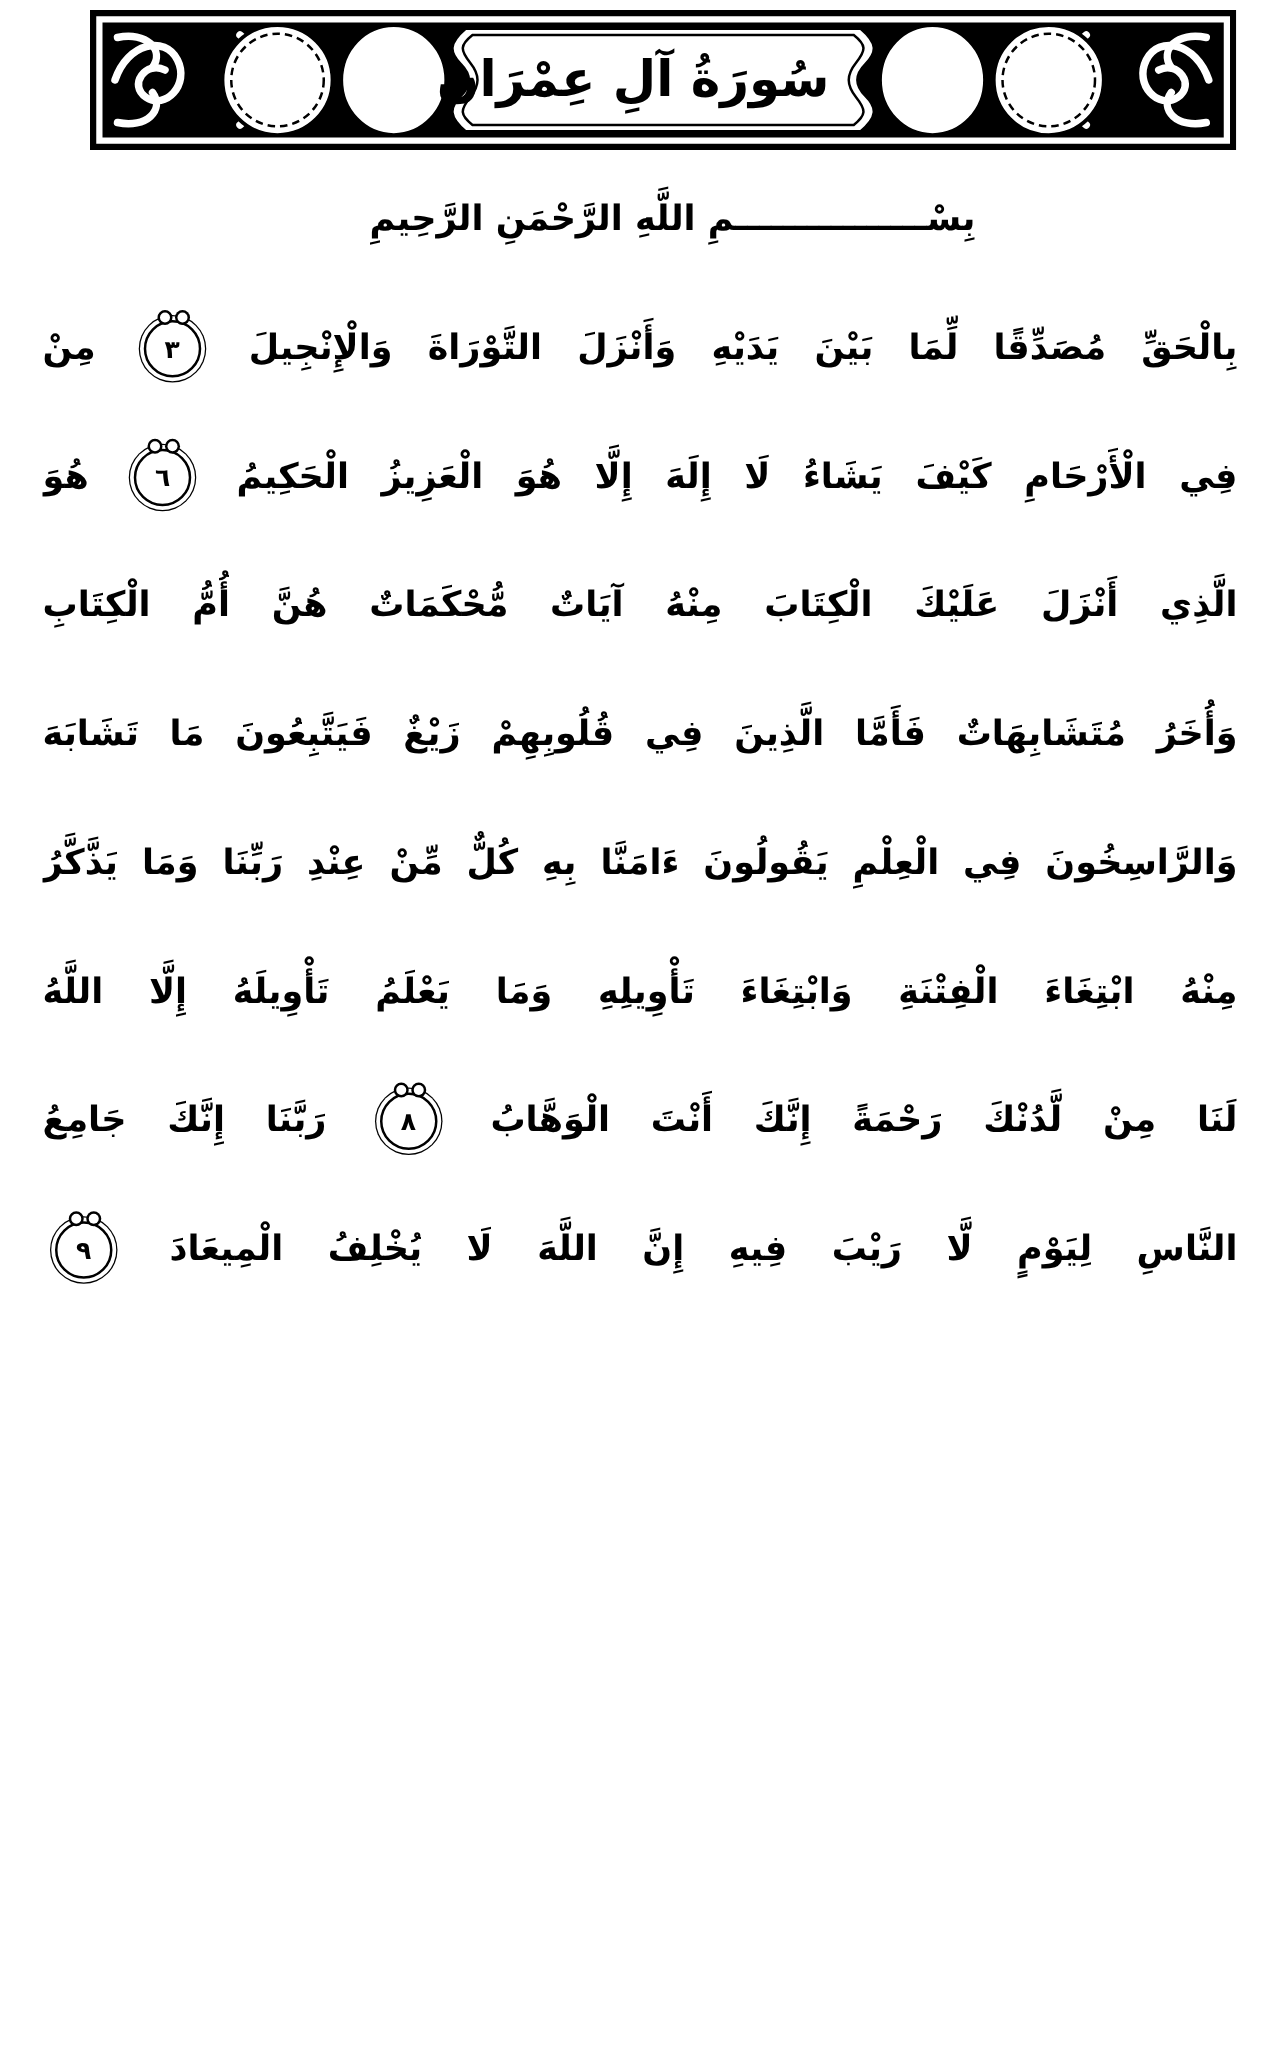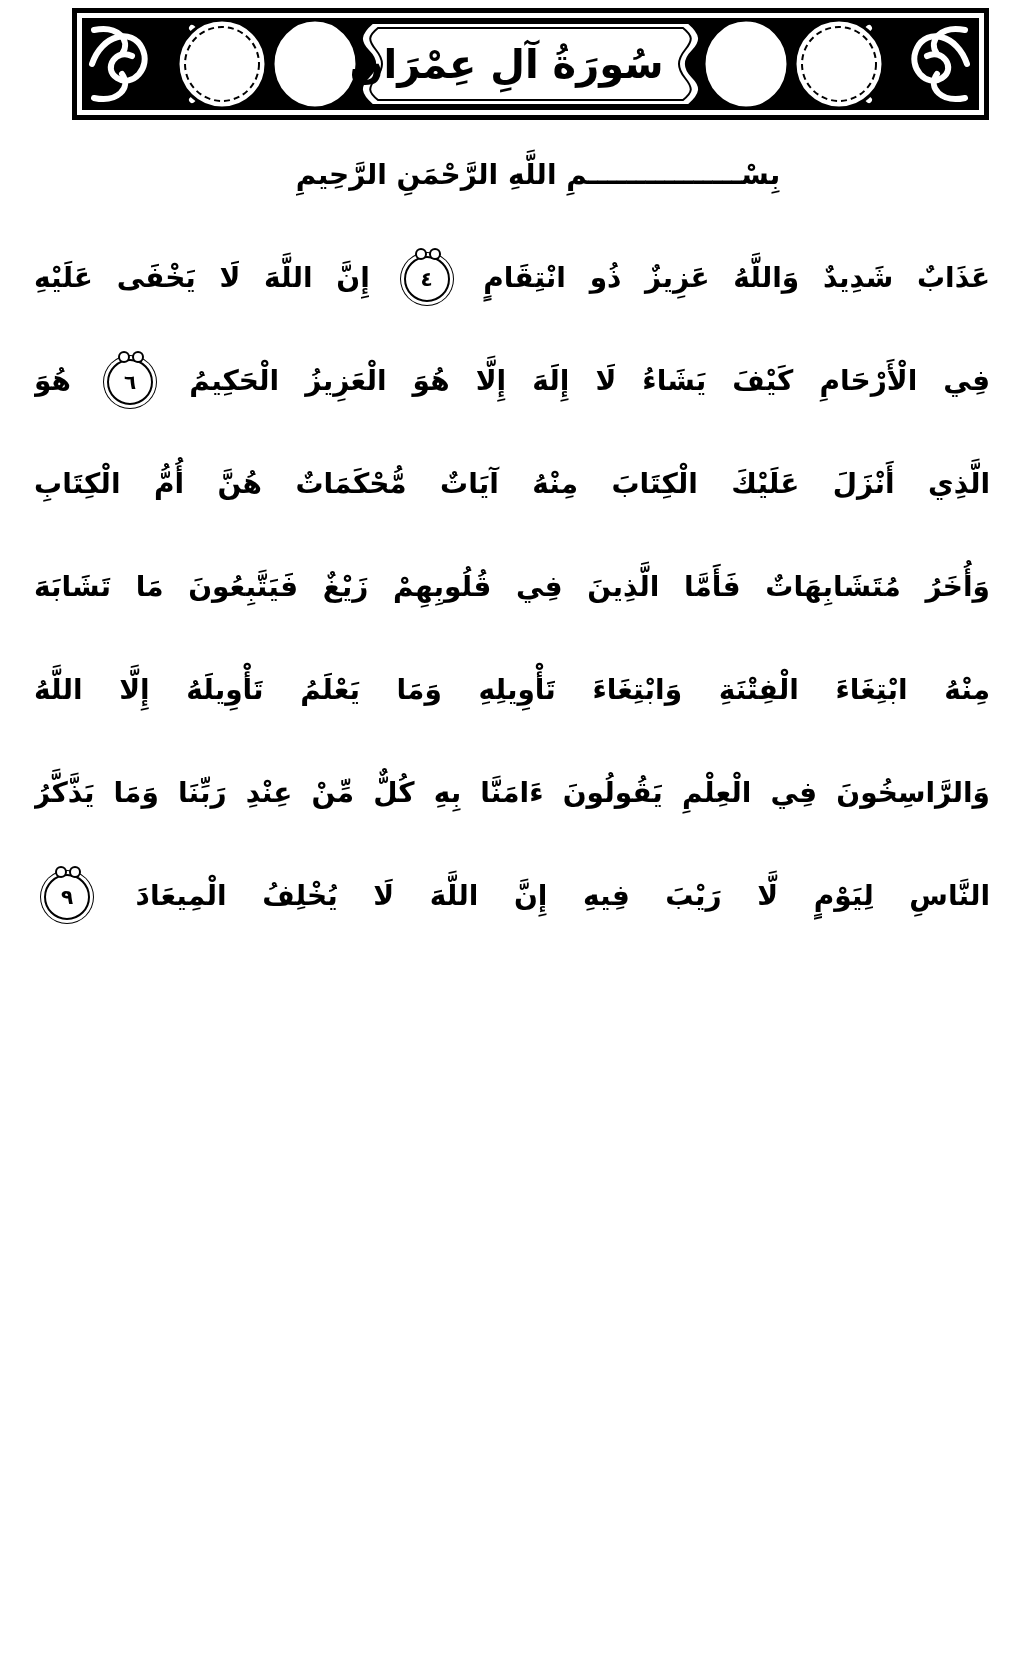--- a/index.html
+++ b/index.html
@@ -111,20 +111,21 @@
              L611,92
              C621,84 621,80 613,70 C605,60 605,52 613,42 C621,32 621,28 611,20
              Z" fill="none" stroke="#000000" stroke-width="2"></path>
   </svg>
   <div class="surah-title">سُورَةُ آلِ عِمْرَانَ</div>
 </div>
 
 <div class="bismillah">بِسْــــــــــــــــمِ اللَّهِ الرَّحْمَنِ الرَّحِيمِ</div>
 
 <div class="lines" id="lines">
-    <div class="line"><span class="seg">عَذَابٌ شَدِيدٌ وَاللَّهُ عَزِيزٌ ذُو انْتِقَامٍ</span> <span class="ayah">٤</span> <span class="seg">إِنَّ اللَّهَ لَا يَخْفَى عَلَيْهِ</span></div>
+    <div class="line"><span class="seg">بِالْحَقِّ مُصَدِّقًا لِّمَا بَيْنَ يَدَيْهِ وَأَنْزَلَ التَّوْرَاةَ وَالْإِنْجِيلَ</span> <span class="ayah">٣</span> <span class="seg">مِنْ</span></div>
     <div class="line"><span class="seg">فِي الْأَرْحَامِ كَيْفَ يَشَاءُ لَا إِلَهَ إِلَّا هُوَ الْعَزِيزُ الْحَكِيمُ</span> <span class="ayah">٦</span> <span class="seg">هُوَ</span></div>
     <div class="line"><span class="seg">الَّذِي أَنْزَلَ عَلَيْكَ الْكِتَابَ مِنْهُ آيَاتٌ مُّحْكَمَاتٌ هُنَّ أُمُّ الْكِتَابِ</span></div>
     <div class="line"><span class="seg">وَأُخَرُ مُتَشَابِهَاتٌ فَأَمَّا الَّذِينَ فِي قُلُوبِهِمْ زَيْغٌ فَيَتَّبِعُونَ مَا تَشَابَهَ</span></div>
+    <div class="line"><span class="seg">وَالرَّاسِخُونَ فِي الْعِلْمِ يَقُولُونَ ءَامَنَّا بِهِ كُلٌّ مِّنْ عِنْدِ رَبِّنَا وَمَا يَذَّكَّرُ</span></div>
     <div class="line"><span class="seg">مِنْهُ ابْتِغَاءَ الْفِتْنَةِ وَابْتِغَاءَ تَأْوِيلِهِ وَمَا يَعْلَمُ تَأْوِيلَهُ إِلَّا اللَّهُ</span></div>
-    <div class="line"><span class="seg">وَالرَّاسِخُونَ فِي الْعِلْمِ يَقُولُونَ ءَامَنَّا بِهِ كُلٌّ مِّنْ عِنْدِ رَبِّنَا وَمَا يَذَّكَّرُ</span></div>
+    <div class="line"><span class="seg">لَنَا مِنْ لَّدُنْكَ رَحْمَةً إِنَّكَ أَنْتَ الْوَهَّابُ</span> <span class="ayah">٨</span> <span class="seg">رَبَّنَا إِنَّكَ جَامِعُ</span></div>
     <div class="line"><span class="seg">النَّاسِ لِيَوْمٍ لَّا رَيْبَ فِيهِ إِنَّ اللَّهَ لَا يُخْلِفُ الْمِيعَادَ</span> <span class="ayah">٩</span></div>
   </div>
 
 </body></html>

